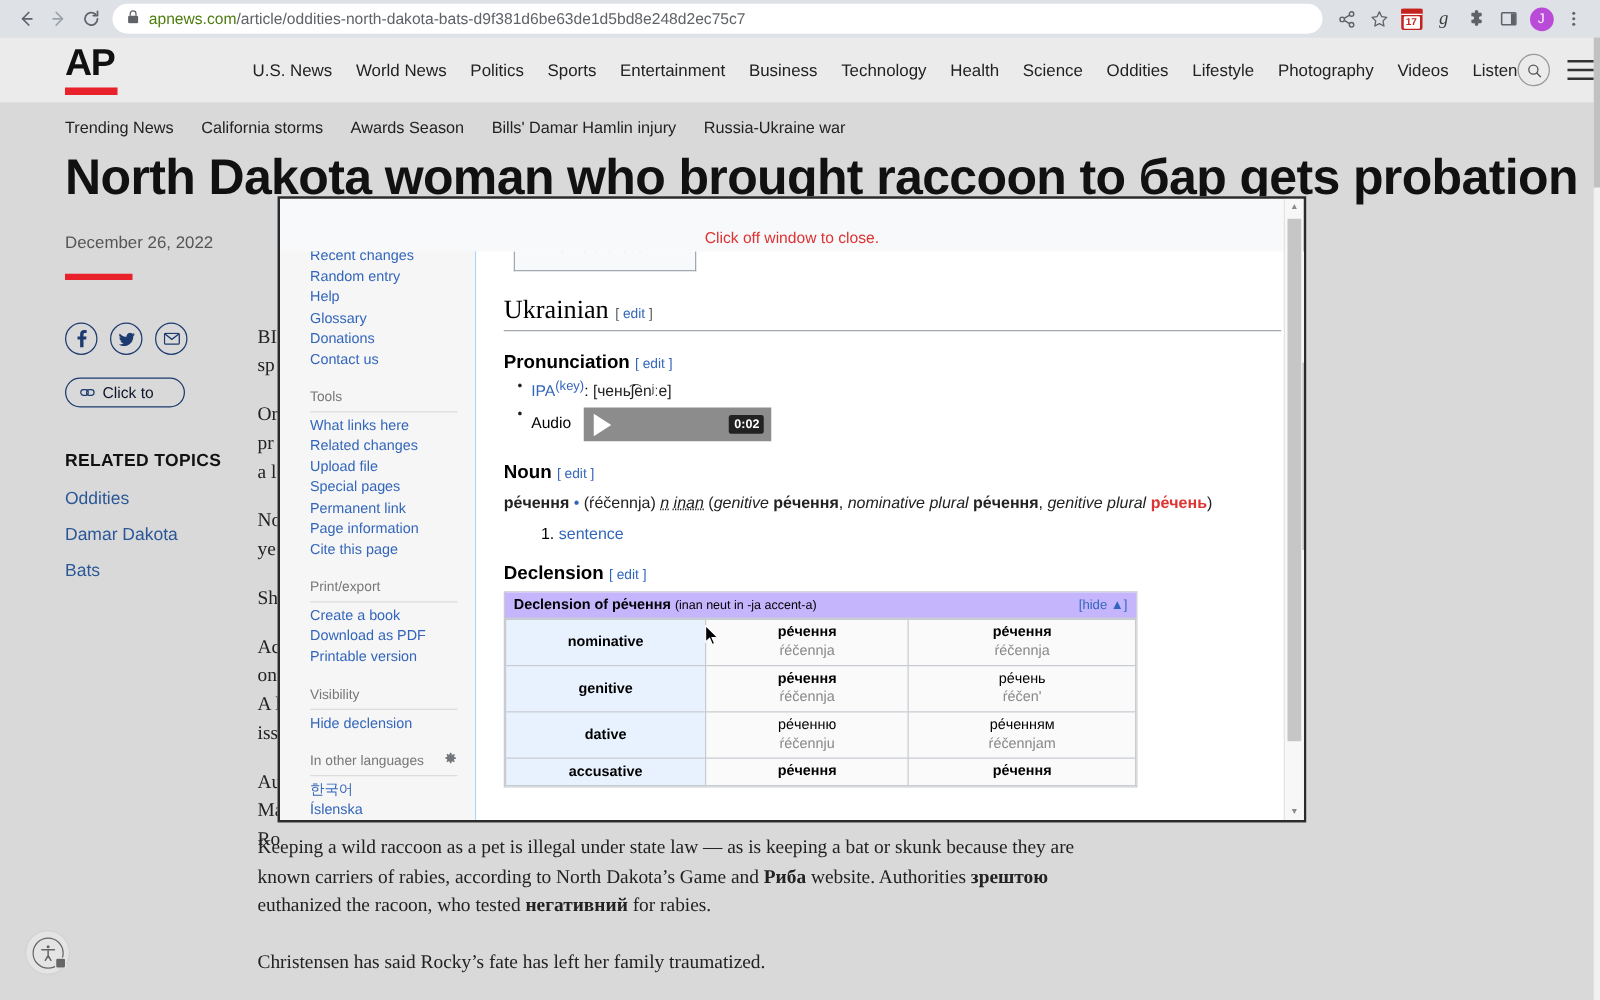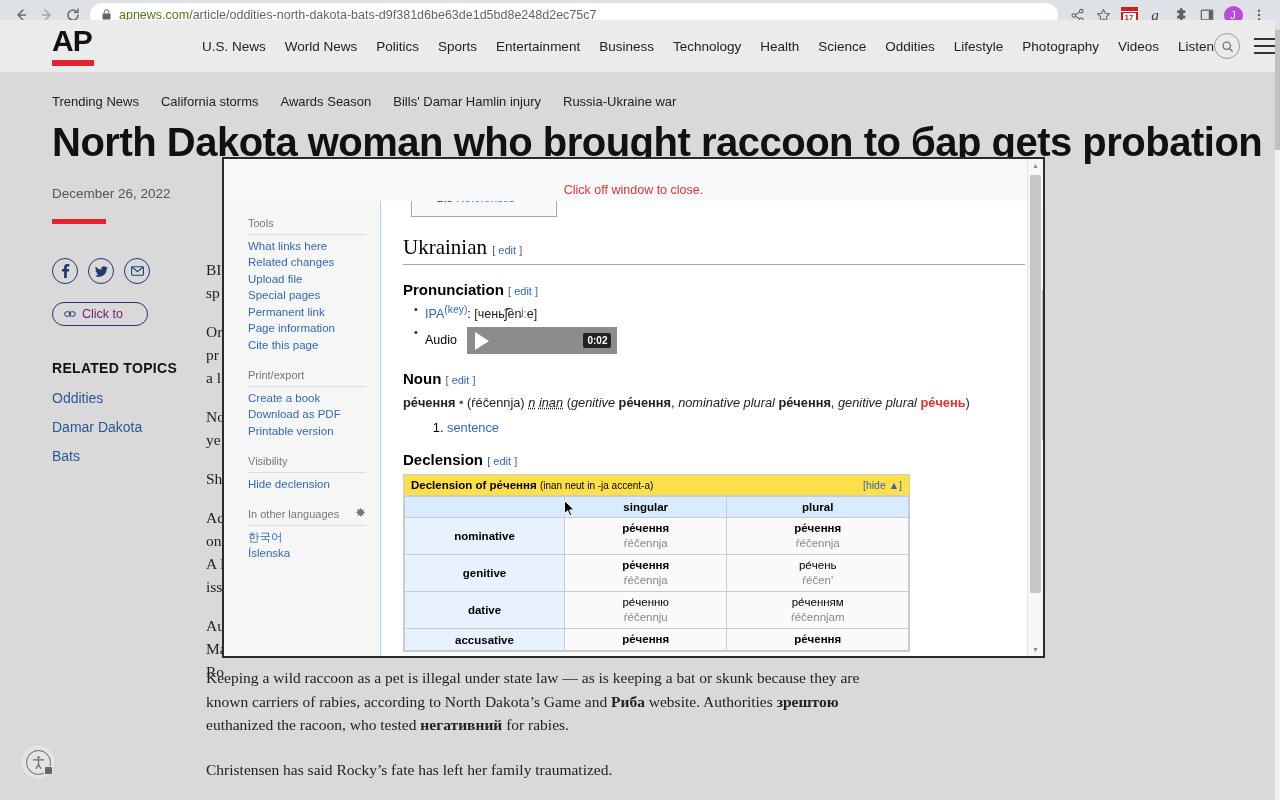--- a/index.html
+++ b/index.html
@@ -46,21 +46,21 @@
     width:13px; height:10px; background:#fff; color:#c5221f; font-size:8px;
     font-weight:bold; line-height:10px; text-align:center; margin-bottom:1px; border-radius:1px;
   }
   .avatar{
     width:19px; height:19px; border-radius:50%; background:#b94bd8; color:#fff;
     font-size:11px; display:flex; align-items:center; justify-content:center;
   }
 
   
   #ap-header{
-    position:absolute; left:0; top:20px; width:1275px; height:52px;
+    position:absolute; left:0; top:30px; width:1275px; height:52px;
     background:#ebebeb; display:flex; align-items:center;
   }
   #ap-logo{ width:62px; margin-left:52px; flex:0 0 auto; position:relative; }
   #ap-logo .mark{
     font-family:"Liberation Sans", sans-serif; font-weight:bold; font-size:30px;
     letter-spacing:-1px; color:#111; line-height:30px;
   }
   #ap-logo .rule{ width:42px; height:6px; background:#e8212a; margin-top:4px; }
   #ap-nav{ display:flex; align-items:center; gap:19px; margin-left:88px; }
   #ap-nav a{
@@ -95,21 +95,21 @@
 
   #share-col{ position:absolute; left:52px; top:140px; width:140px; }
   .share-row{ display:flex; gap:10px; }
   .share-ico{
     width:26px; height:26px; border-radius:50%; border:1.6px solid #1d3b6e;
     color:#1d3b6e; display:flex; align-items:center; justify-content:center; font-size:12px;
   }
   #clickto{
     margin-top:18px; width:96px; height:24px; border:1.4px solid #1d3b6e; border-radius:13px;
     display:flex; align-items:center; gap:6px; padding-left:11px;
-    font-size:12.5px; color:#701a75;
+    font-size:12.5px; color:#0f172a;
   }
   #related-title{
     margin-top:34px; font-weight:bold; font-size:14px; color:#111; letter-spacing:.3px;
   }
   #related-list{ margin-top:14px; display:flex; flex-direction:column; gap:13px; }
   #related-list a{ font-size:14px; color:#2b5797; text-decoration:none; }
 
   
   #bodycopy{
     position:absolute; left:206px; top:258px; width:84px;
@@ -237,21 +237,21 @@
   .noun-line u{ text-decoration:underline dotted; }
   ol.senses{ margin:8px 0 0 0; padding-left:44px; font-size:12.8px; }
   ol.senses a{ color:#3366bb; text-decoration:none; }
 
   
   #decl-table{
     margin-top:5px; width:507px; border:1px solid #c8ccd1; border-collapse:collapse;
     font-size:11.5px;
   }
   #decl-table .capt{
-    background:#fde047; font-weight:bold; font-size:11.5px; color:#000;
+    background:#c4b5fd; font-weight:bold; font-size:11.5px; color:#000;
     padding:4px 7px; border-bottom:1px solid #c8ccd1;
     display:flex; justify-content:space-between; align-items:center;
   }
   #decl-table .capt .sub{ font-weight:normal; font-size:10px; }
   #decl-table .capt .hide{ color:#3366bb; font-weight:normal; font-size:10.5px; }
   #decl-table table{ border-collapse:collapse; width:100%; }
   #decl-table th, #decl-table td{
     border:1px solid #c8ccd1; padding:3px 4px; text-align:center; vertical-align:middle;
   }
   #decl-table th.hdr{ background:#d9ecff; font-weight:bold; color:#000; height:21px; }
@@ -460,20 +460,28 @@
     <div class="badge"></div>
   </div>
 </div>
 
 <div id="modal">
   <div id="modal-notice">Click off window to close.</div>
 
   <div id="modal-body">
 
     <div id="wiki-side">
+      <div class="clip-top">
+        <a>Recent changes</a>
+        <a>Random entry</a>
+        <a>Help</a>
+        <a>Glossary</a>
+        <a>Donations</a>
+        <a>Contact us</a>
+      </div>
 
       <div class="portal-head">Tools</div>
       <div>
         <a>What links here</a>
         <a>Related changes</a>
         <a>Upload file</a>
         <a>Special pages</a>
         <a>Permanent link</a>
         <a>Page information</a>
         <a>Cite this page</a>
@@ -563,25 +571,20 @@
         <span class="editlink">[&nbsp;<span>edit</span>&nbsp;]</span>
       </h3>
 
       <div id="decl-table">
         <div class="capt">
           <span><span>Declension of ре́чення</span> <span class="sub">(inan neut in -ja accent-a)</span></span>
           <span class="hide">[hide ▲]</span>
         </div>
         <table>
           <tbody>
-              <tr>
-            <th class="hdr"></th>
-            <th class="hdr">singular</th>
-            <th class="hdr">plural</th>
-          </tr>
           <tr>
             <th class="case">nominative</th>
             <td class="form">
               <span class="cy">ре́чення</span>
               <span class="tr">ŕéčennja</span>
             </td>
             <td class="form">
               <span class="cy">ре́чення</span>
               <span class="tr">ŕéčennja</span>
             </td>

